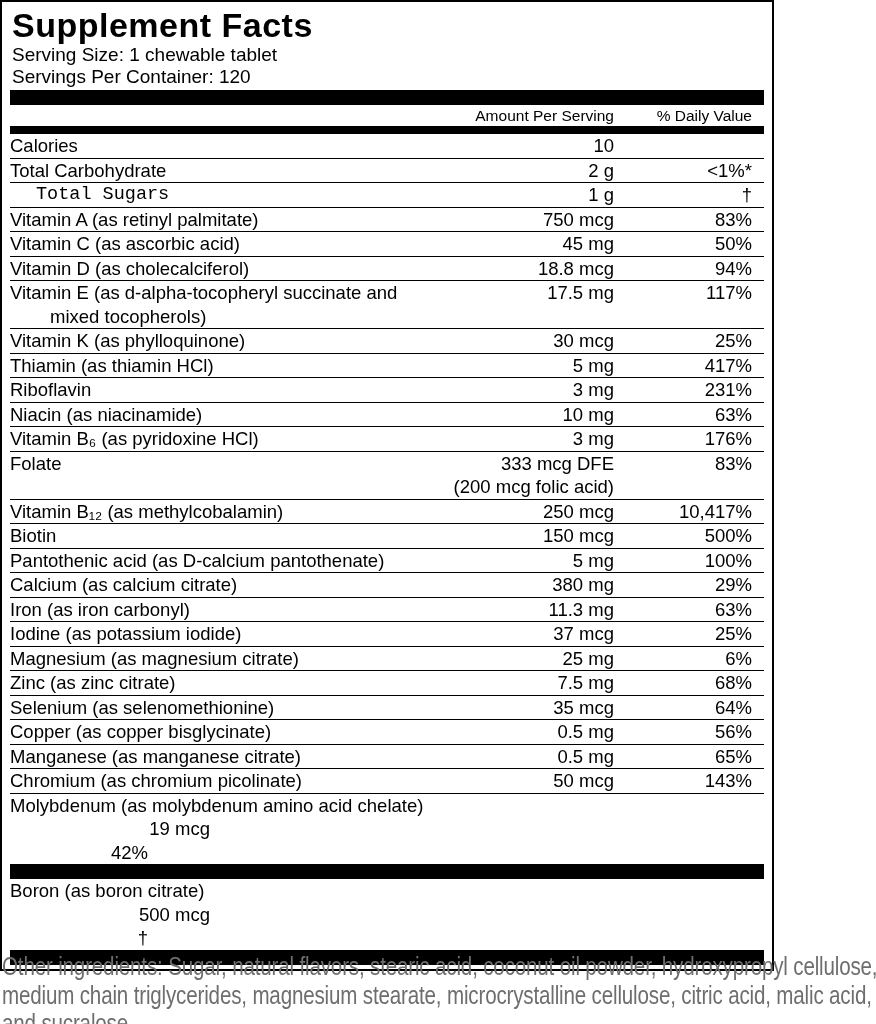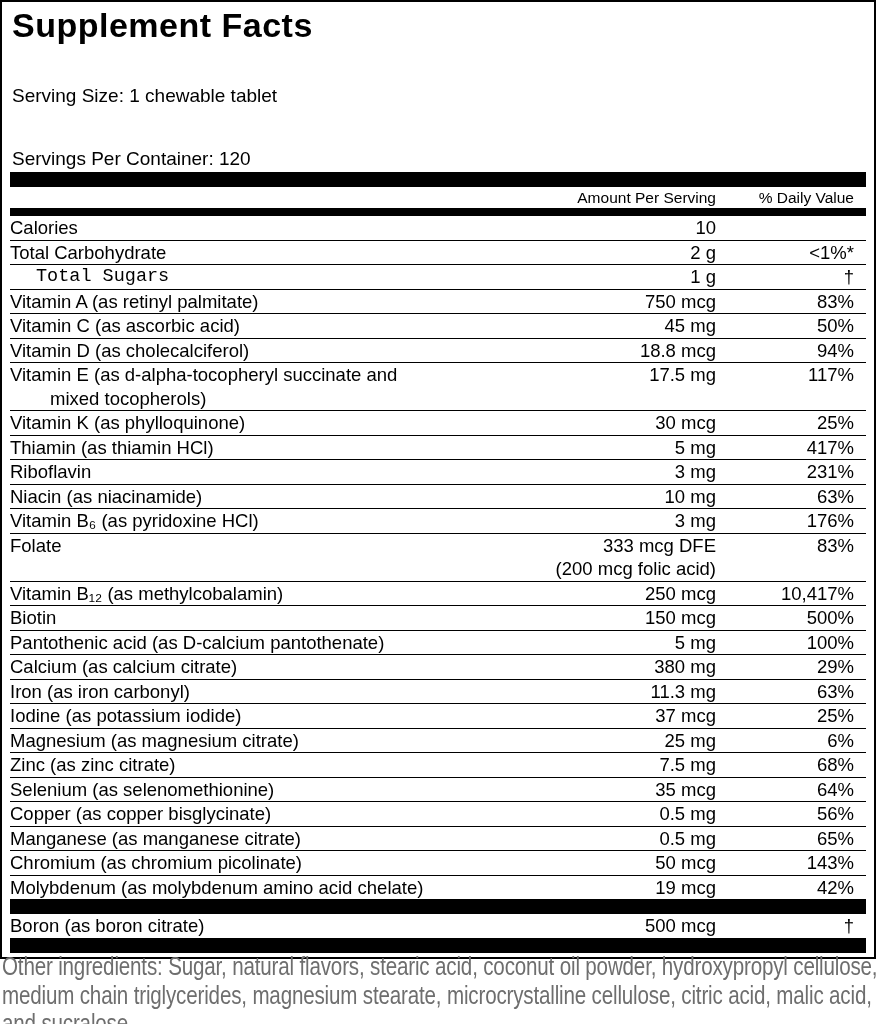--- a/index.html
+++ b/index.html
@@ -3,50 +3,50 @@
 <meta charset="utf-8">
 <style>
   * { margin:0; padding:0; box-sizing:border-box; }
   html,body { background:#ffffff; }
   body {
     width:876px; height:1024px; position:relative;
     font-family:"Liberation Sans", sans-serif; color:#000;
     overflow:hidden;
   }
   .panel {
-    position:absolute; top:0; left:0; width:876px;
+    position:absolute; top:0; left:0; width:774px;
     border:2px solid #000; background:#fff;
     padding:4px 8px 4px 8px;
   }
   .title {
     font-size:34px; font-weight:bold; letter-spacing:0.5px;
     line-height:38px; padding-left:2px;
   }
   .serving-line {
-    font-size:19px; line-height:22px; padding-left:2px;margin-top:41px;
+    font-size:19px; line-height:22px; padding-left:2px;
   }
   .bar { background:#000; width:100%; }
   .bar.thick { height:15px; }
   .bar.thin  { height:8px; }
   .bar.mt { margin-top:2px; }
   .cols-header {
     display:flex; align-items:flex-end;
     font-weight:normal; font-size:15.5px; line-height:19px;
     padding:1px 0 1px 0;
   }
   .spacer { flex:1; }
   .col-amount { width:200px; text-align:right; white-space:nowrap; }
   .col-dv { width:150px; text-align:right; padding-right:12px; white-space:nowrap; }
   .rows { width:100%; }
   .row {
     display:flex; align-items:flex-start;
     font-size:18.5px; line-height:23.5px;
     border-bottom:1.5px solid #000;
   }
-  .row:last-child { border-bottom:none; }
+  .row:last-child { border-bottom:none;flex-direction:column; }
   .row .name { flex:1; }
   .row.indent-1 .name { padding-left:26px;font-family:Liberation Mono, monospace; }
   .row.indent-2 .name { padding-left:40px; }
   .row .name .line2 { padding-left:40px; }
   .row .amount { width:200px; text-align:right; white-space:nowrap; }
   .row .dv { width:150px; text-align:right; padding-right:12px; white-space:nowrap; }
   .boron-wrap .row { border-bottom:none; }
   .footnotes {
     font-size:15px; line-height:18.5px; padding:3px 0 2px 2px;
   }

